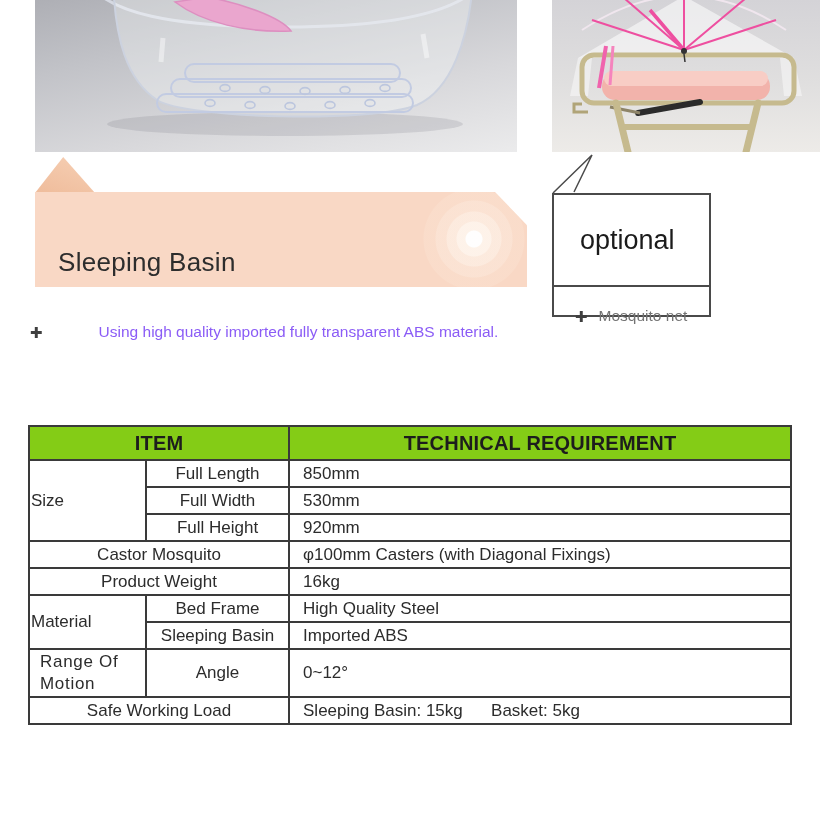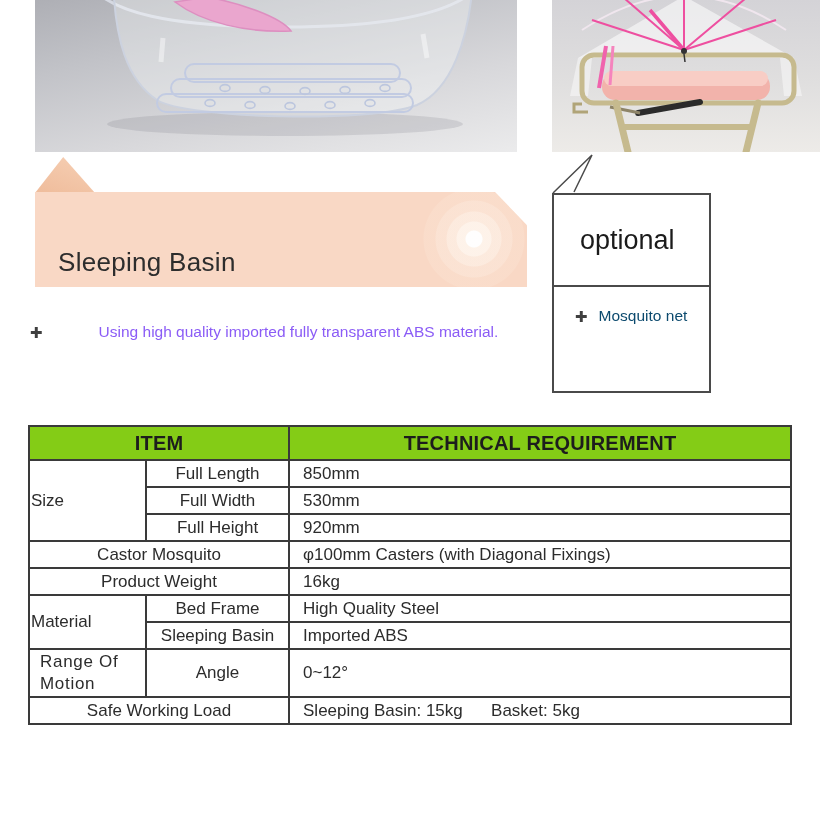--- a/index.html
+++ b/index.html
@@ -47,30 +47,30 @@
   
   .feature-line{
     position:absolute;left:30px;top:323px;
     display:flex;align-items:center;gap:12px;
   }
   .plus-icon{font-size:15px;color:#3f3f3f;line-height:1;}
   .feature-text{font-size:15.5px;color:#8b5cf6;margin-left:44px;}
 
   
   .optional-box{
-    position:absolute;left:552px;top:193px;width:159px;height:200px;
+    position:absolute;left:552px;top:193px;width:159px;height:124px;
     border:2px solid #4a4a4a;background:#fff;box-sizing:border-box;text-align:right;
   }
   .optional-top{
     height:92px;border-bottom:2px solid #4a4a4a;box-sizing:border-box;
     display:flex;align-items:center;padding-left:26px;
   }
   .optional-title{font-size:27px;color:#1b1b1b;}
   .optional-bottom{display:flex;align-items:center;gap:11px;padding-left:21px;height:58px;}
-  .optional-item{font-size:15.5px;color:#0c4a6e;}
+  .optional-item{font-size:15.5px;color:#737373;}
   .callout-svg{position:absolute;left:545px;top:148px;}
 
   
   .spec-table{
     position:absolute;left:28px;top:425px;width:762px;
     border-collapse:collapse;table-layout:fixed;
   }
   .spec-table th,.spec-table td{
     border:2px solid #3a3a3a;box-sizing:border-box;overflow:hidden;
   }

